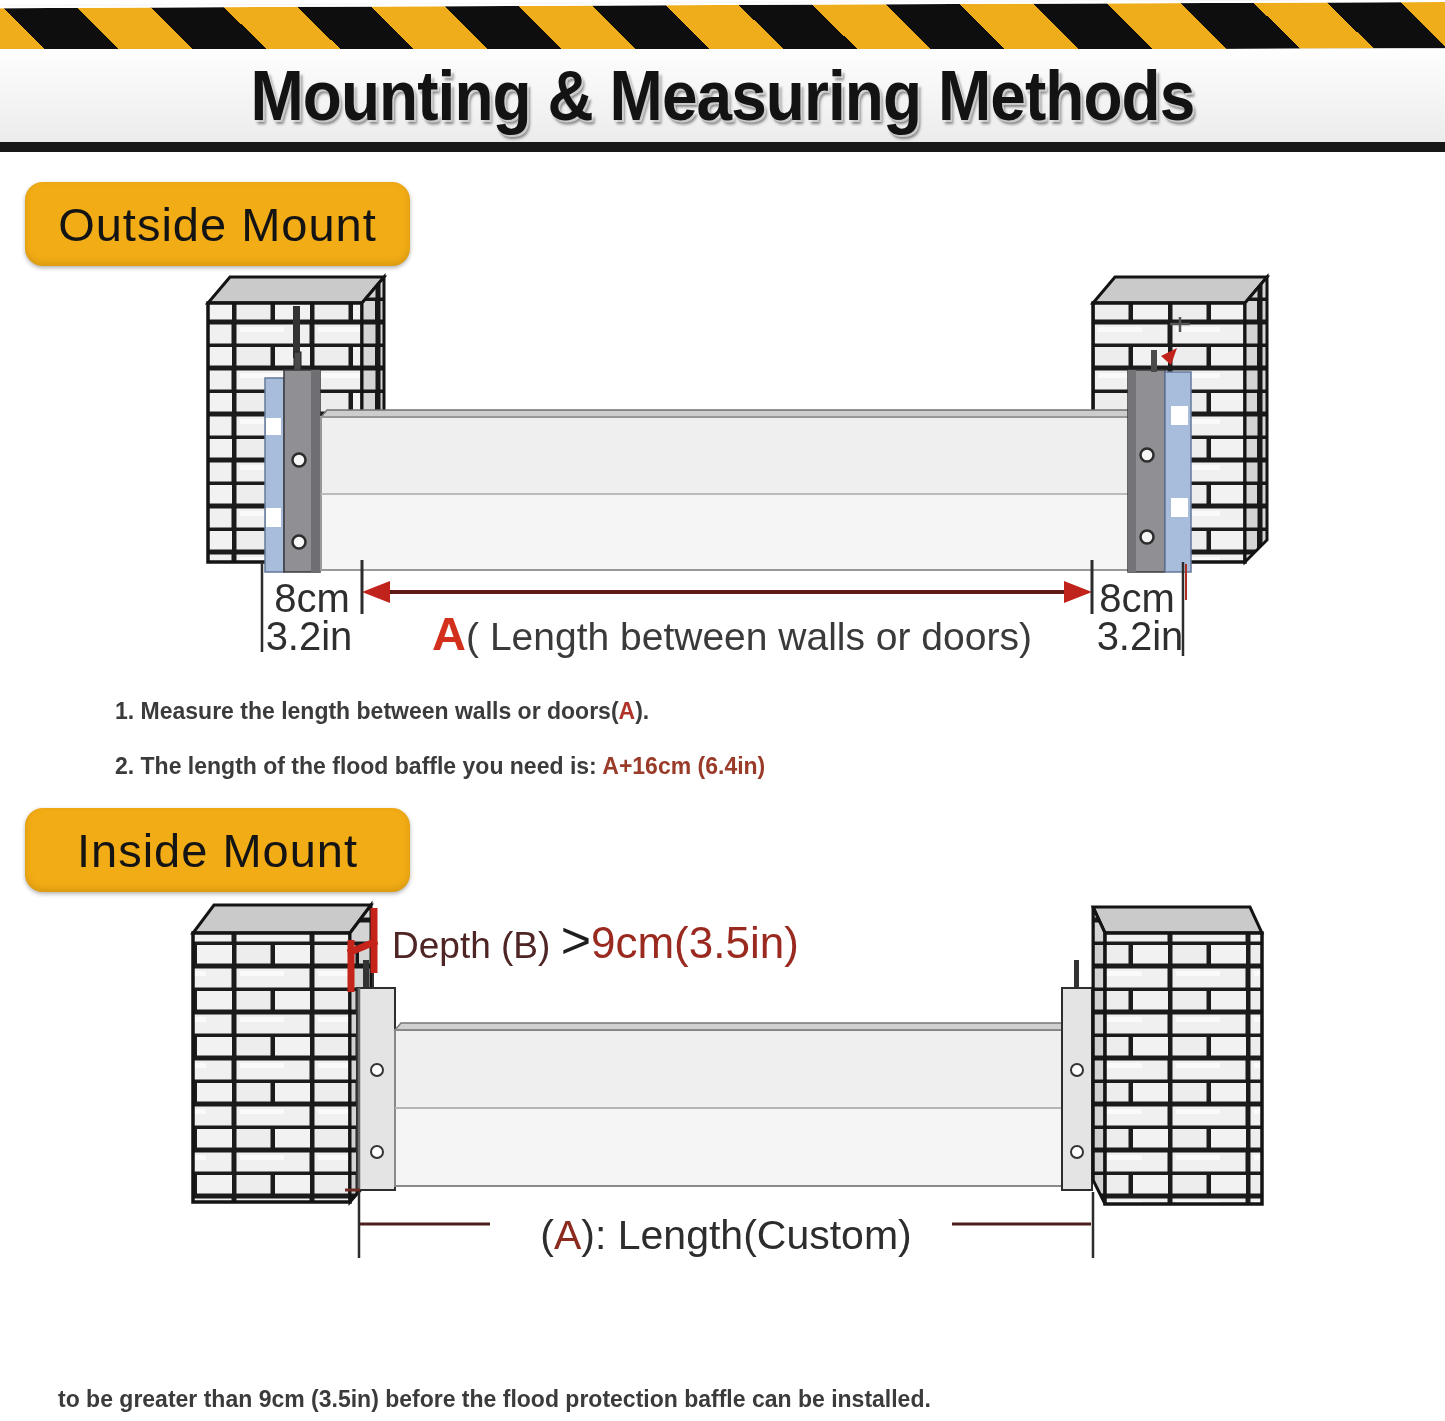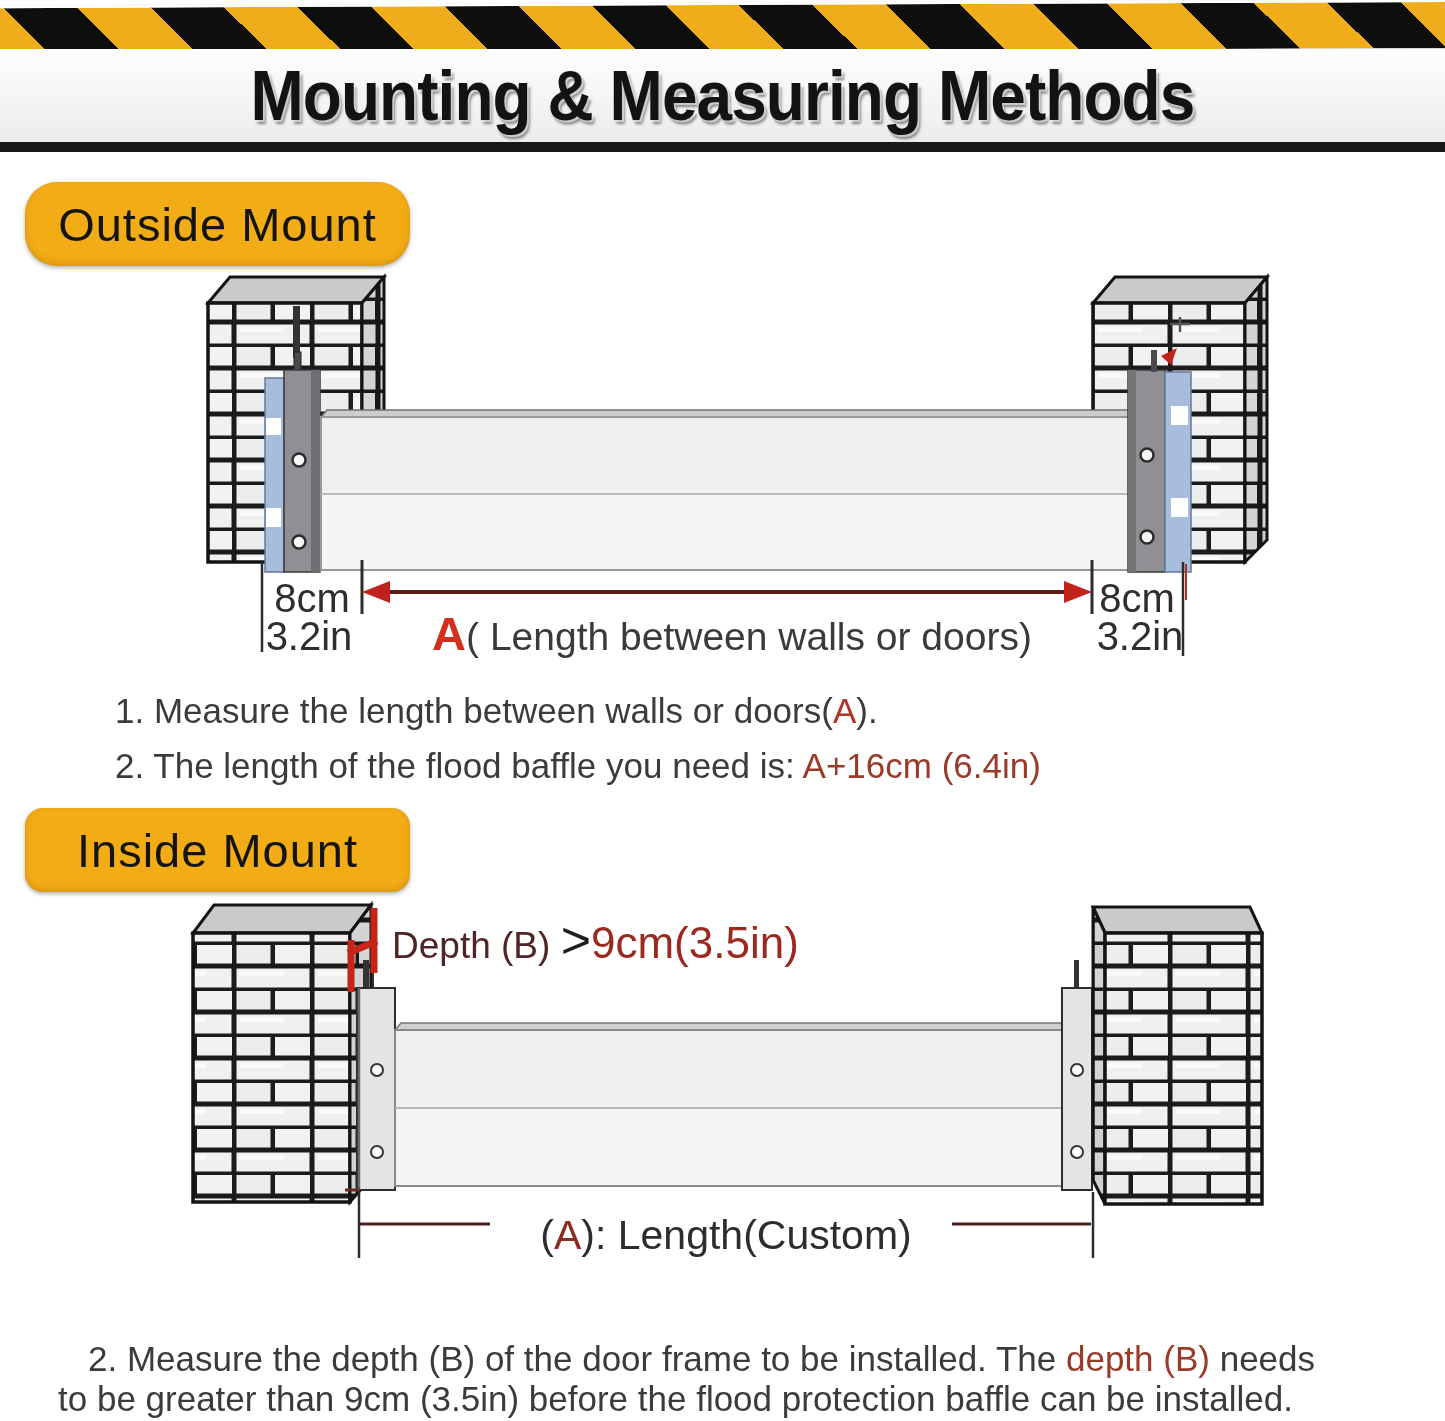--- a/index.html
+++ b/index.html
@@ -16,31 +16,31 @@
   .titlebar h1{margin:0;font-size:71px;font-weight:bold;color:#131313;letter-spacing:-1px;
                transform:scaleX(0.9);white-space:nowrap;
                text-shadow:2px 2px 0 rgba(255,255,255,.55),3px 4px 3px rgba(0,0,0,.45);}
   .rule{position:absolute;left:0;top:142px;width:1445px;height:10px;background:#181818;}
 
   
   .badge{position:absolute;left:25px;width:385px;height:84px;background:#F2AC15;
          border-radius:18px;display:flex;align-items:center;justify-content:center;
          box-shadow:0 2px 4px rgba(0,0,0,.3), inset 0 -3px 6px rgba(140,90,0,.25);}
   .badge span{font-size:47px;color:#141414;letter-spacing:1px;}
-  .badge.outside{top:182px;border-radius:32px;}
+  .badge.outside{top:182px;}
   .badge.inside{top:808px;}
 
   
   .diag{position:absolute;left:0;width:1445px;}
   .diag1{top:270px;height:400px;}
   .diag2{top:900px;height:372px;}
   svg text{font-family:"Liberation Sans","DejaVu Sans",sans-serif;}
 
   
-  .instr{position:absolute;color:#3b3b3b;font-size:35px;line-height:46px;white-space:nowrap;}
+  .instr{position:absolute;color:#3b3b3b;font-size:23px;line-height:46px;white-space:nowrap;font-weight:bold;}
   .instr1{left:115px;top:688px;}
   .instr1 .l2{margin-top:9px;text-align:right;}
   .instr2-l1{left:75px;top:1285px;}
   .instr2-l2{left:88px;top:1336px;}
   .instr2-l3{left:58px;top:1376px;}
   .red{color:#9A3A28;}
   .reda{color:#B03328;}
 </style>
 </head>
 <body>
@@ -219,16 +219,15 @@
     <g>
       <line x1="359" y1="1192" x2="359" y2="1258" stroke="#2c2c2c" stroke-width="2.5"></line>
       <line x1="1093" y1="1192" x2="1093" y2="1258" stroke="#2c2c2c" stroke-width="2.5"></line>
       <line x1="345" y1="1190" x2="360" y2="1190" stroke="#6B2A22" stroke-width="3"></line>
       <line x1="360" y1="1224" x2="490" y2="1224" stroke="#4A201C" stroke-width="3"></line>
       <line x1="952" y1="1224" x2="1091" y2="1224" stroke="#4A201C" stroke-width="3"></line>
       <text x="726" y="1249" text-anchor="middle" font-size="41"><tspan fill="#2d2d2d">(</tspan><tspan fill="#8C2B20">A</tspan><tspan fill="#2d2d2d">): Length(Custom)</tspan></text>
     </g>
   </svg>
 
-  <div class="instr instr2-l2"><span>2. Measure the depth (B) of the door frame to be installed. The </span><span class="red">depth (B)</span><span> needs</span></div>
   <div class="instr instr2-l3"><span>to be greater than 9cm (3.5in) before the flood protection baffle can be installed.</span></div>
 
 </div>
 
 </body></html>

